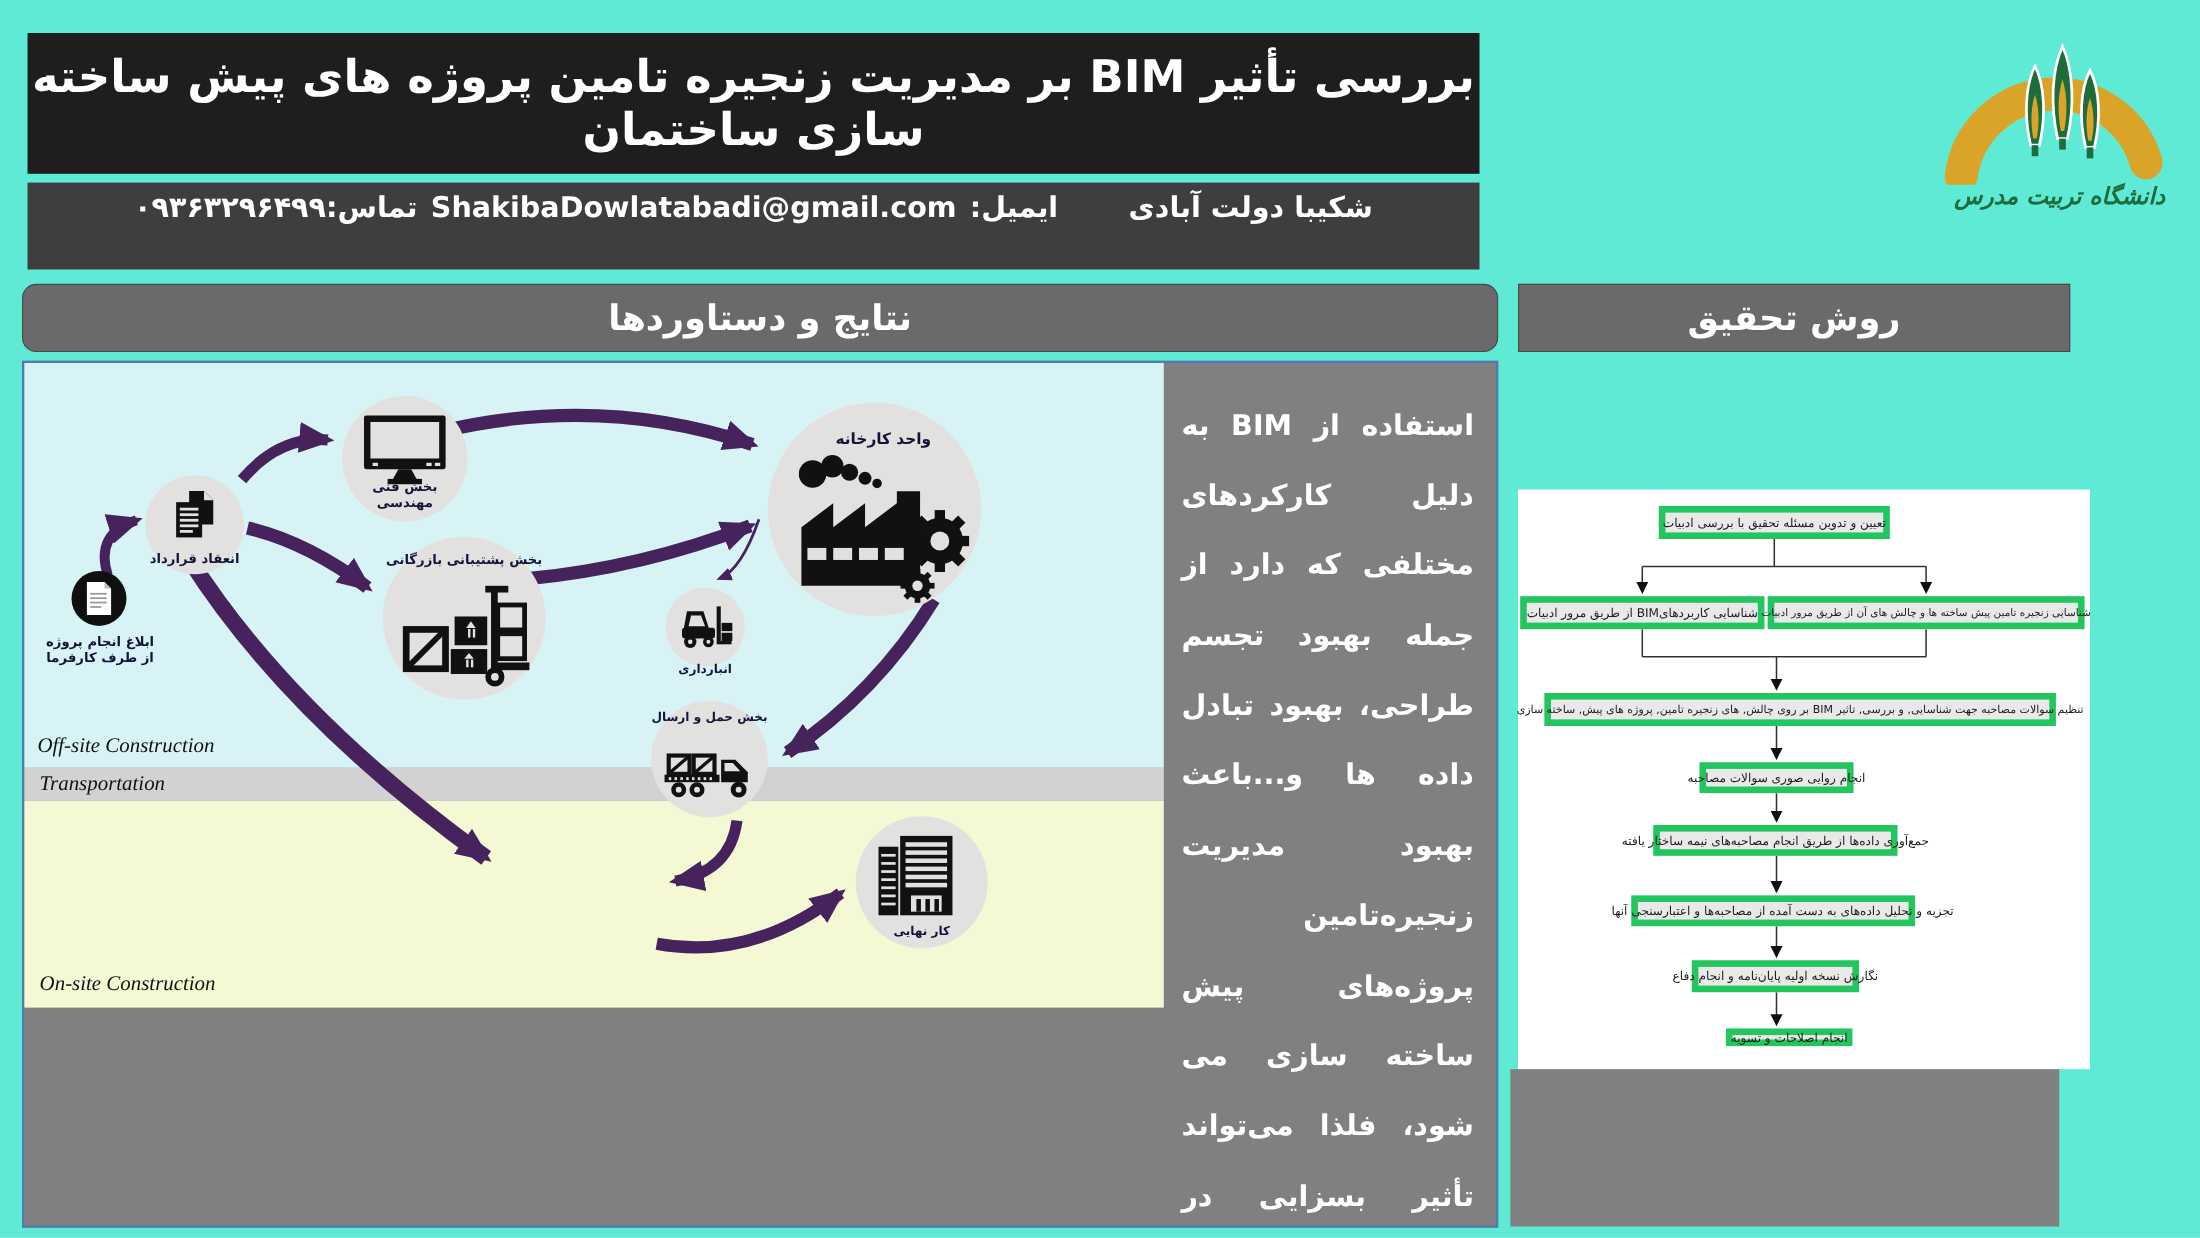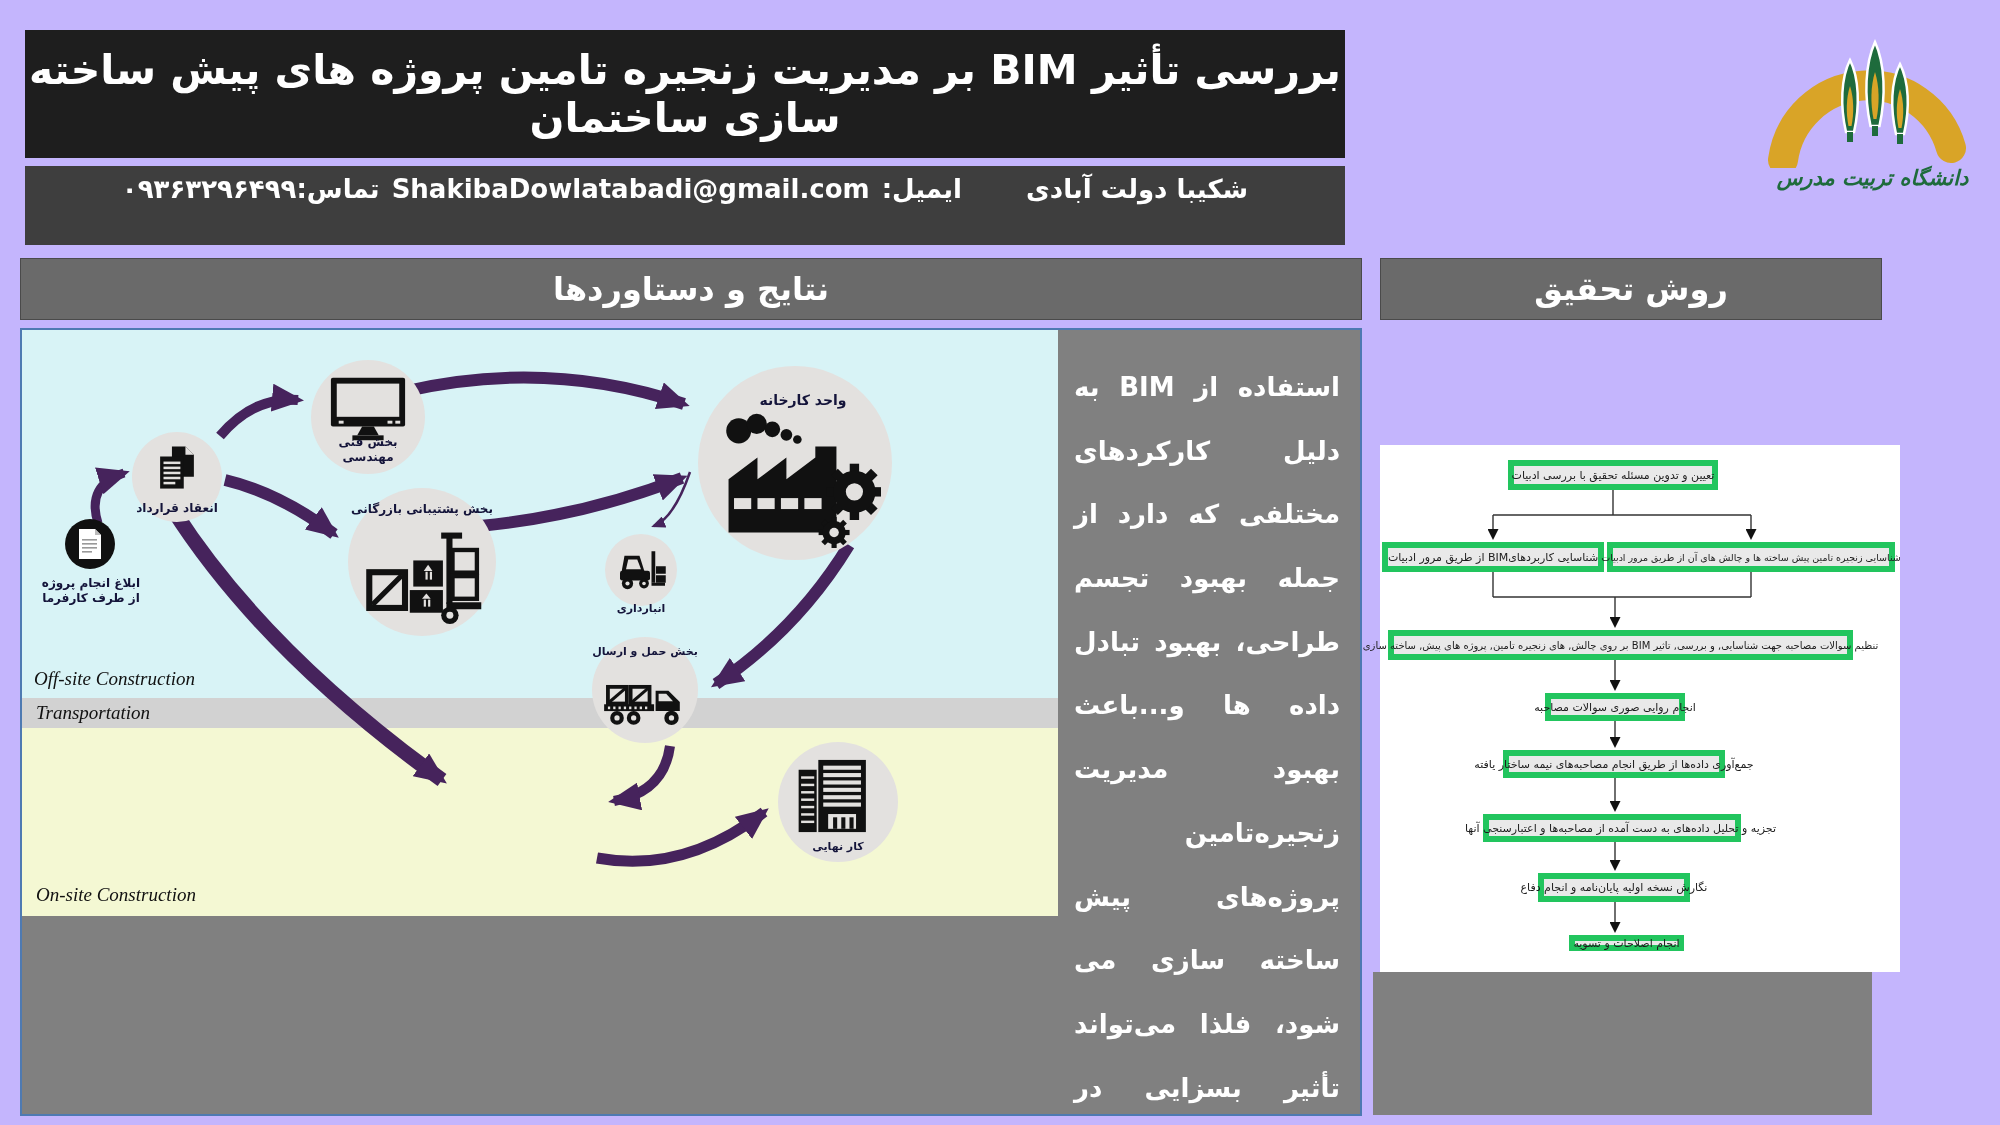--- a/index.html
+++ b/index.html
@@ -1,17 +1,17 @@
 <!DOCTYPE html>
 <html><head>
 <meta charset="utf-8">
 <style>
   html,body{margin:0;padding:0;}
   body{width:2000px;height:1125px;background:#eef3f8;font-family:"DejaVu Sans",sans-serif;}
-  .poster{position:relative;width:2000px;height:1125px;background:#c4b5fd;overflow:hidden;}
+  .poster{position:relative;width:2000px;height:1125px;background:#5eead4;overflow:hidden;}
   .abs{position:absolute;}
   
   .title-bar{left:25px;top:30px;width:1320px;height:128px;background:#1e1e1e;display:flex;align-items:center;justify-content:center;}
   .title-bar h1{margin:0;color:#fff;font-size:41px;font-weight:bold;direction:rtl;text-align:center;letter-spacing:0;}
   .contact-bar{left:25px;top:166px;width:1320px;height:79px;background:#3e3e3e;color:#fff;display:flex;align-items:flex-start;justify-content:center;direction:rtl;font-size:26px;font-weight:bold;padding-top:8px;box-sizing:border-box;}
   .contact-bar span{margin:0 6px;}
   .contact-gap{display:inline-block;width:40px;}
   
   .sec-head{background:#6a6a6a;border:1px solid #4a4a4a;display:flex;align-items:center;justify-content:center;color:#fff;font-size:32px;font-weight:bold;direction:rtl;box-sizing:border-box;}
   
@@ -69,21 +69,21 @@
         <g transform="translate(145,56)">
             <path d="M0 0 C -9 18 -10 44 -4 70 L 4 70 C 10 44 9 18 0 0 Z" fill="#1e6b3c" stroke="#fff" stroke-width="2.5"></path>
             <path d="M0 25 C -4 37 -4 52 -1.5 64 L 1.5 64 C 4 52 4 37 0 25 Z" fill="#d9a427"></path>
             <rect x="-3" y="70" width="6" height="10" fill="#1e6b3c"></rect>
           </g>
       </g>
     </svg>
     <div class="logo-text">دانشگاه تربیت مدرس</div>
   </div>
 
-  <section class="abs sec-head" style="left:20px;top:258px;width:1342px;height:62px;">
+  <section class="abs sec-head" style="left:20px;top:258px;width:1342px;height:62px;border-radius:13px;">
     <span>نتایج و دستاوردها</span>
   </section>
 
   <section class="abs results-panel">
 
     <div class="zone" style="top:0;height:368px;background:#d8f3f6;"></div>
     <div class="zone" style="top:368px;height:30px;background:#d2d2d2;"></div>
     <div class="zone" style="top:398px;height:188px;background:#f4f8d3;"></div>
 
     <div class="zone-label" style="left:12px;top:338px;">Off-site Construction</div>
@@ -342,21 +342,21 @@
         <line x1="235" y1="215" x2="235" y2="244" marker-end="url(#mArr)"></line>
         <line x1="235" y1="276" x2="235" y2="301" marker-end="url(#mArr)"></line>
         <line x1="235" y1="333" x2="235" y2="365" marker-end="url(#mArr)"></line>
         <line x1="235" y1="397" x2="235" y2="424" marker-end="url(#mArr)"></line>
         <line x1="235" y1="457" x2="235" y2="486" marker-end="url(#mArr)"></line>
       </g>
     </svg>
     <div class="fc-box" style="left:128px;top:15px;width:210px;height:30px;">تعیین و تدوین مسئله تحقیق با بررسی ادبیات</div>
     <div class="fc-box" style="left:2px;top:97px;width:222px;height:30px;">شناسایی کاربردهایBIM از طریق مرور ادبیات</div>
     <div class="fc-box" style="left:227px;top:97px;width:288px;height:30px;font-size:9.5px;">شناسایی زنجیره تامین پیش ساخته ها و چالش های آن از طریق مرور ادبیات</div>
-    <div class="fc-box" style="left:8px;top:185px;width:465px;height:30px;font-size:10px;">تنظیم سوالات مصاحبه جهت شناسایی, و بررسی, تاثیر BIM بر روی چالش, های زنجیره تامین, پروژه های پیش, ساخته سازی</div>
+    <div class="fc-box" style="left:24px;top:185px;width:465px;height:30px;font-size:10px;">تنظیم سوالات مصاحبه جهت شناسایی, و بررسی, تاثیر BIM بر روی چالش, های زنجیره تامین, پروژه های پیش, ساخته سازی</div>
     <div class="fc-box" style="left:165px;top:248px;width:140px;height:28px;">انجام روایی صوری سوالات مصاحبه</div>
     <div class="fc-box" style="left:123px;top:305px;width:222px;height:28px;">جمع‌آوری داده‌ها از طریق انجام مصاحبه‌های نیمه ساختار یافته</div>
     <div class="fc-box" style="left:103px;top:369px;width:258px;height:28px;padding-left:17px;">تجزیه و تحلیل داده‌های به دست آمده از مصاحبه‌ها و اعتبارسنجی آنها</div>
     <div class="fc-box" style="left:158px;top:428px;width:152px;height:29px;">نگارش نسخه اولیه پایان‌نامه و انجام دفاع</div>
     <div class="fc-box" style="left:189px;top:490px;width:115px;height:16px;">انجام اصلاحات و تسویه</div>
   </div>
 
   <div class="abs method-footer"></div>
 
 </div>

